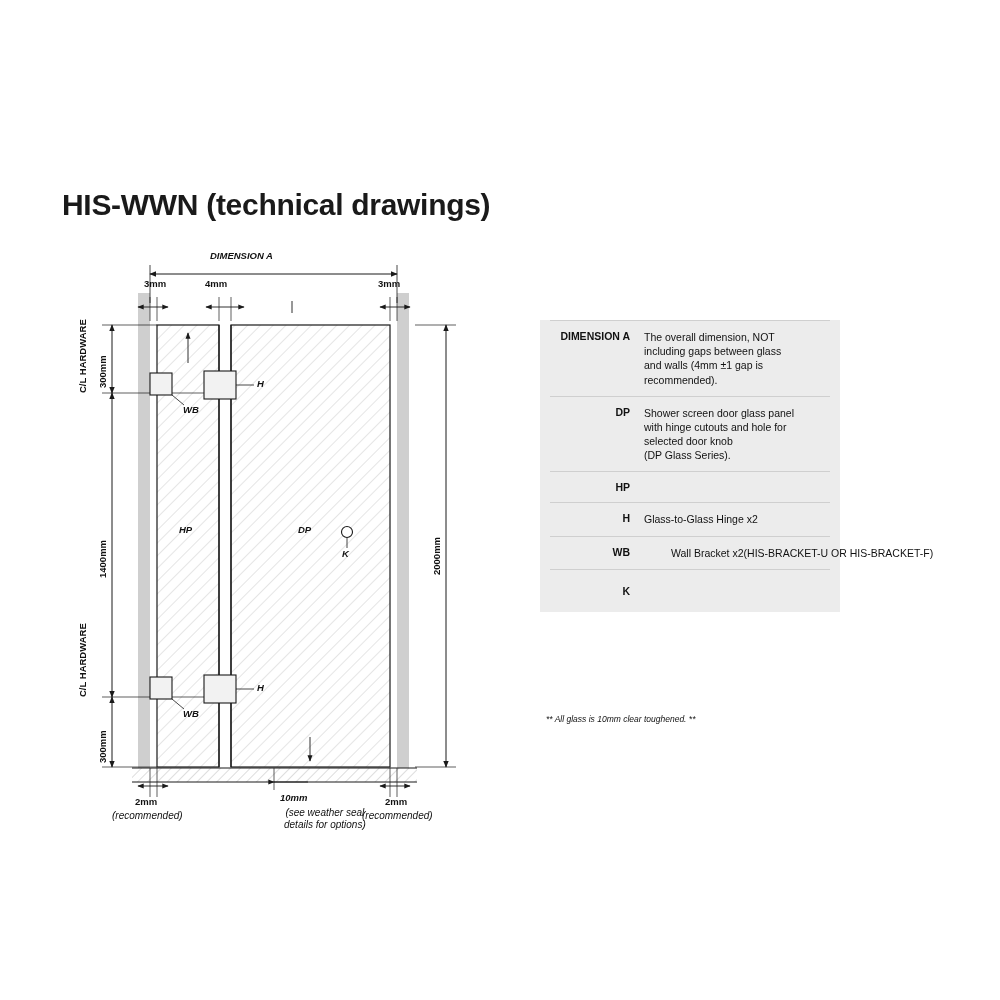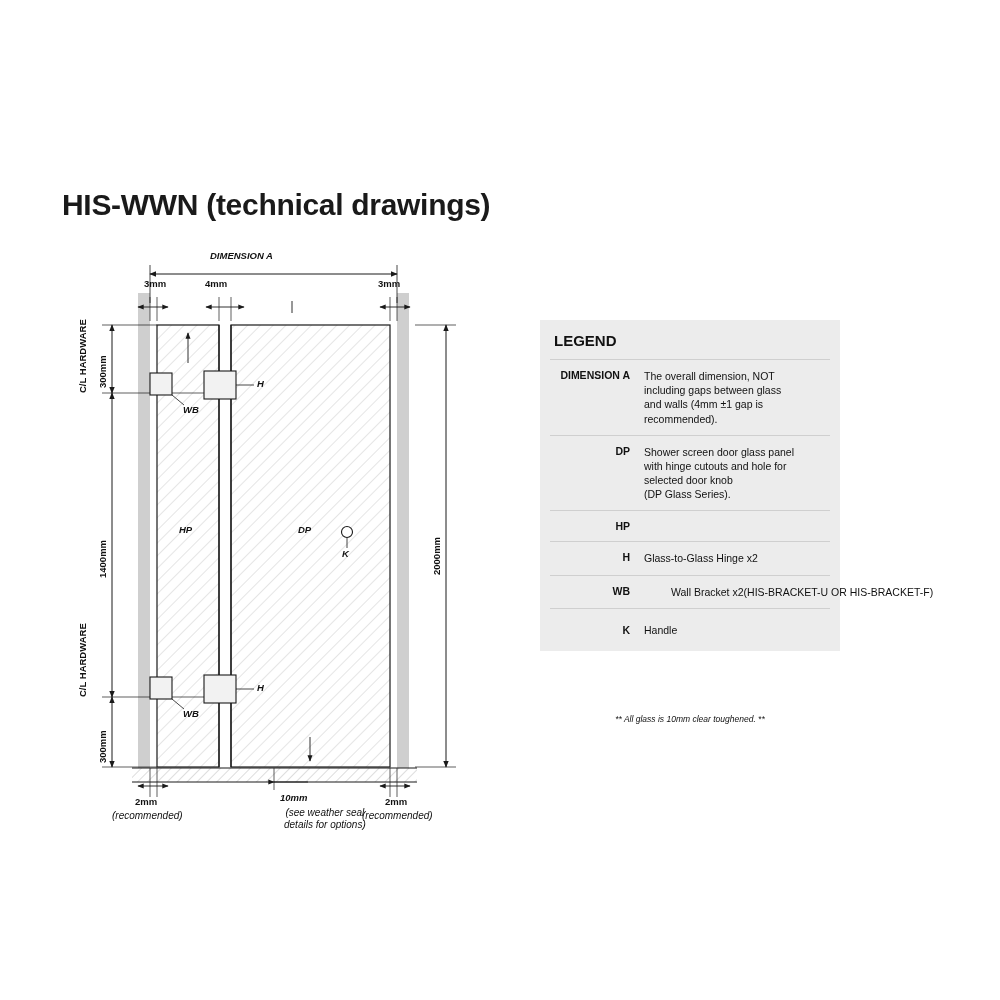--- a/index.html
+++ b/index.html
@@ -70,21 +70,21 @@
     line-height: 1.35;
     color: #111;
     box-sizing: border-box;
     white-space: pre-line;
   }
   .lrow.wide .val { white-space: nowrap; margin-left: 27px; }
   .sep { height: 1px; background: #cfcfcf; margin: 0 10px; }
   .legend-note {
     font-size: 8.5px;
     font-style: italic;
-    text-align: center;
+    text-align: left;
     padding: 14px 6px 12px 6px;
     color: #111;
     background: #ffffff;
   }
   #legend-note-wrap { background:#ffffff; }
 </style>
 </head>
 <body>
 
 <div class="title">HIS-WWN (technical drawings)</div>
@@ -213,21 +213,20 @@
 
   <div class="lbl it" style="left:220px; top:548px;">10mm</div>
   <div class="lbl sm" style="left:176px; top:562px; white-space:pre-line; text-align:center;margin-left:48px;">(see weather seal
 details for options)</div>
 
   <div class="lbl" style="left:325px; top:552px;">2mm</div>
   <div class="lbl sm" style="left:302px; top:565px;">(recommended)</div>
 </div>
 
 <div id="legend">
-  <div class="legend-title">LEGEND</div>
   <div class="sep"></div>
 
   <div class="lrow">
     <div class="key">DIMENSION A</div>
     <div class="val">The overall dimension, NOT
 including gaps between glass
 and walls (4mm ±1 gap is
 recommended).</div>
   </div>
   <div class="sep"></div>
@@ -253,19 +252,18 @@
   <div class="sep"></div>
 
   <div class="lrow wide">
     <div class="key">WB</div>
     <div class="val">Wall Bracket x2(HIS-BRACKET-U OR HIS-BRACKET-F)</div>
   </div>
   <div class="sep"></div>
 
   <div class="lrow" style="min-height:42px; align-items:center;">
     <div class="key">K</div>
-    <div class="val">Handle</div>
   </div>
 </div>
 
 <div id="legend-note-wrap" style="position:absolute; left:540px; top:700px; width:300px;">
   <div class="legend-note">** All glass is 10mm clear toughened. **</div>
 </div>
 
 </body></html>

